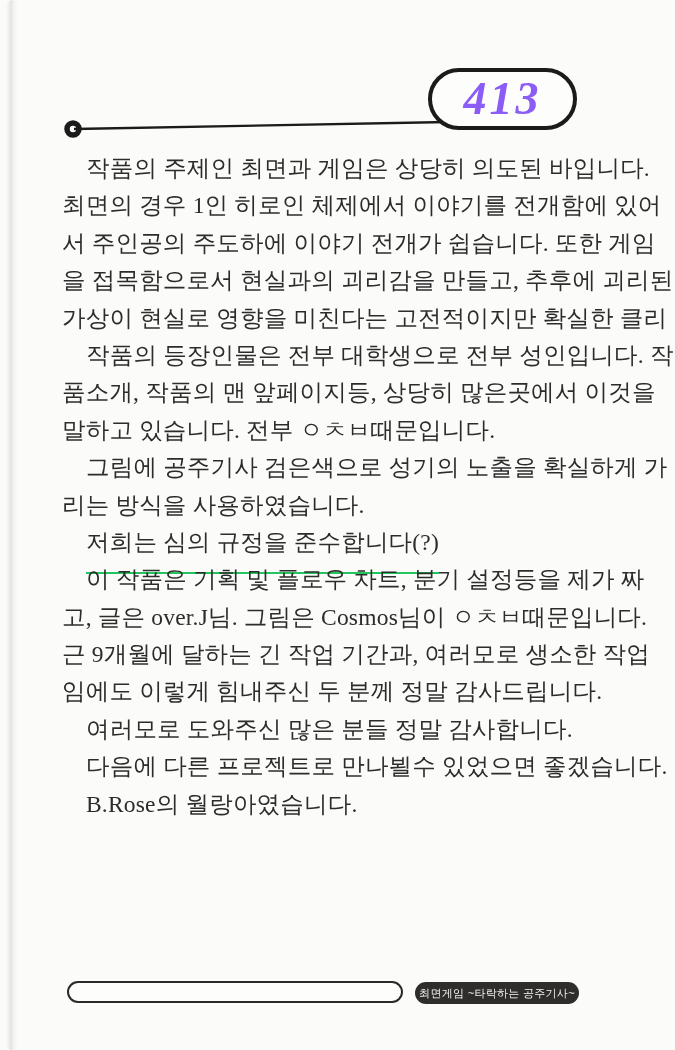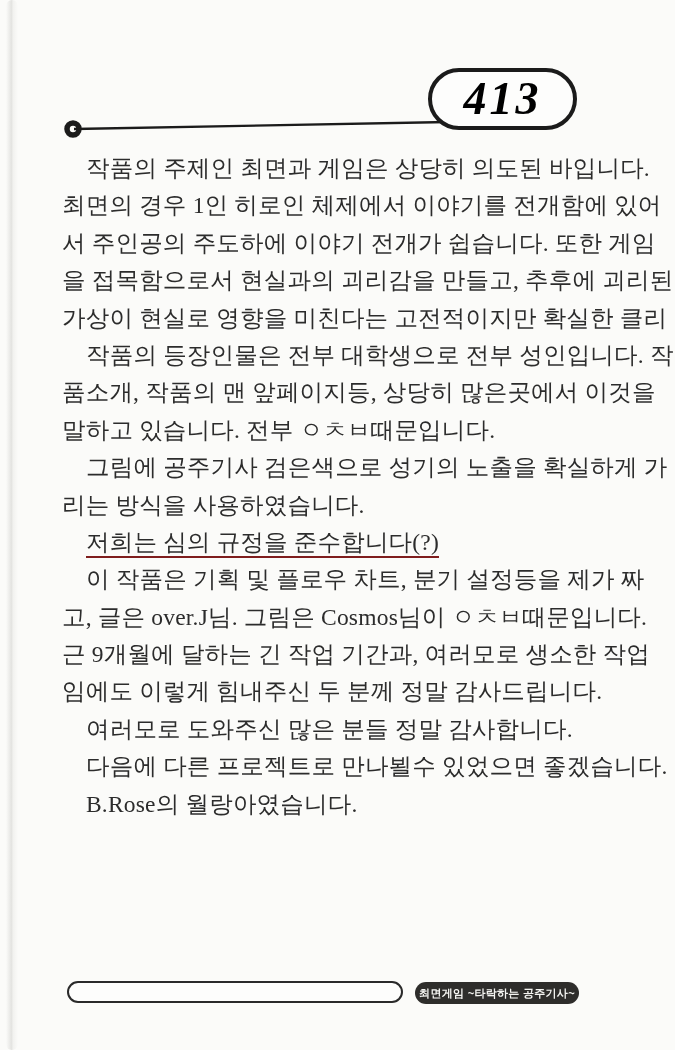--- a/index.html
+++ b/index.html
@@ -47,43 +47,43 @@
     display: flex;
     align-items: center;
     justify-content: center;
   }
   .page-number {
     font-family: "Liberation Serif", serif;
     font-style: italic;
     font-weight: bold;
     font-size: 46px;
     letter-spacing: 3px;
-    color: #000000;
+    color: #8b5cf6;
     transform: translateY(-1px);
   }
   .content {
     position: absolute;
     left: 62px;
     top: 150px;
     width: 558px;
   }
   .line {
     height: 37.4px;
     line-height: 37.4px;
     font-size: 23.5px;
     color: #2c2c2c;
     letter-spacing: 0.2px;
     white-space: nowrap;
   }
   .line.indent {
     padding-left: 24px;
   }
   .underline {
-    border-bottom: 2px solid #7f1d1d;
-    padding-bottom: 1px;
+    border-bottom: 2px solid #22c55e;
+    padding-bottom: 17px;
   }
   .footer-pill-outline {
     position: absolute;
     left: 67px;
     top: 981px;
     width: 332px;
     height: 18px;
     border: 2px solid #2a2a2a;
     border-radius: 11px;
     background: #fdfdfc;
@@ -91,21 +91,21 @@
   .footer-title-pill {
     position: absolute;
     left: 415px;
     top: 982px;
     width: 164px;
     height: 22px;
     border-radius: 11px;
     background: #2e2d2b;
     color: #f5f5f2;
     font-family: "Liberation Sans", sans-serif;
-    font-weight: bold;
+    font-weight: normal;
     font-size: 11px;
     display: flex;
     align-items: center;
     justify-content: center;
     white-space: nowrap;
     letter-spacing: 0.3px;
   }
 </style>
 </head>
 <body>

